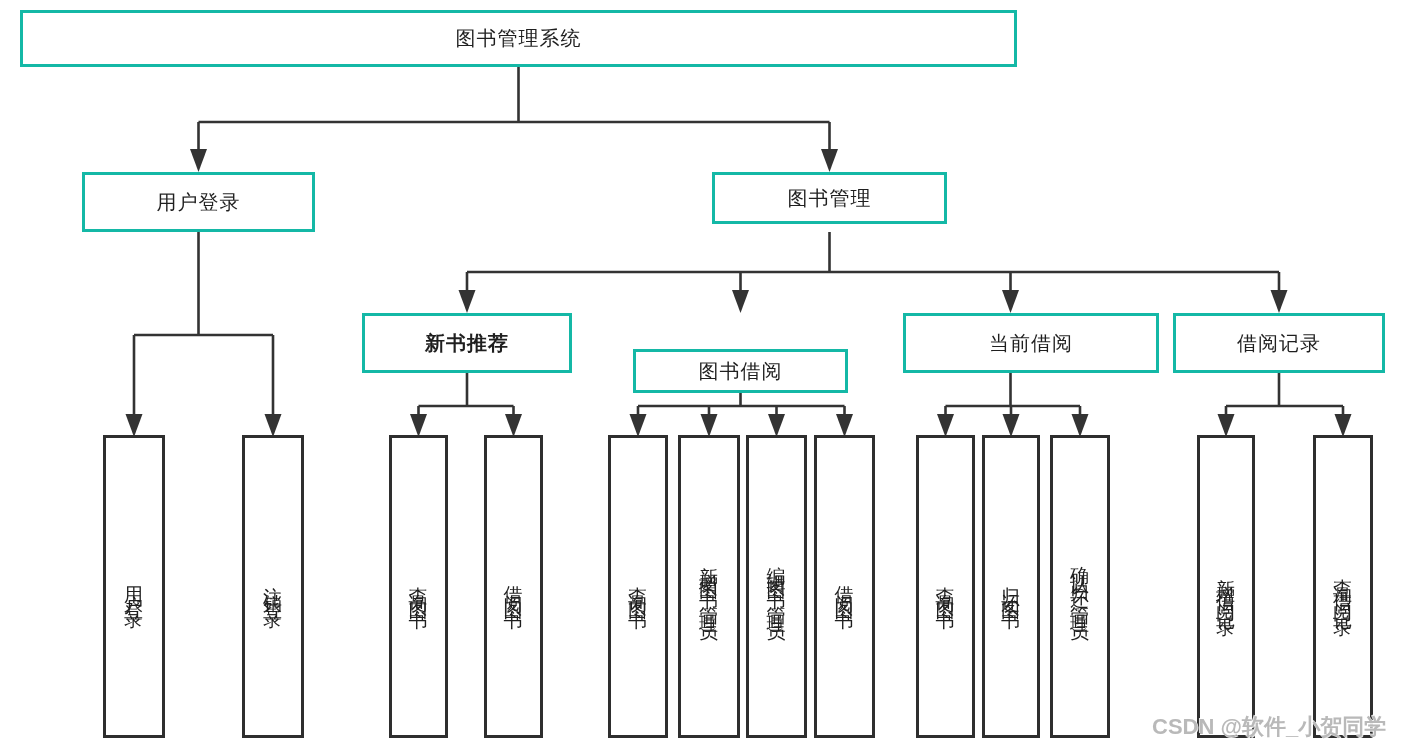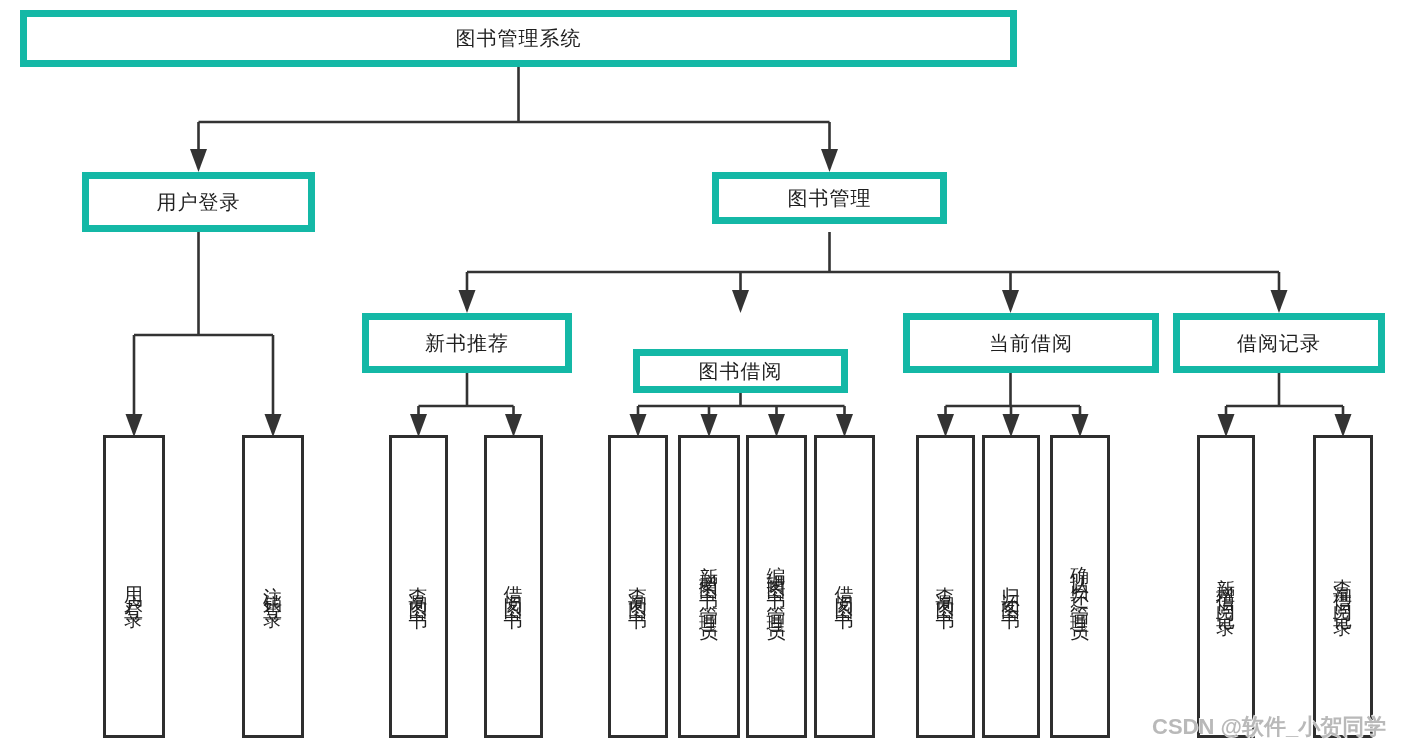--- a/index.html
+++ b/index.html
@@ -17,21 +17,21 @@
   }
   .connectors {
     position: absolute;
     left: 0; top: 0;
     width: 1405px; height: 747px;
     pointer-events: none;
   }
   .node {
     position: absolute;
     box-sizing: border-box;
-    border: 7px solid #14b8a6;
+    border: 3px solid #14b8a6;
     background: #ffffff;
     color: #1f1f1f;
     display: flex;
     align-items: center;
     justify-content: center;
     font-size: 20px;
     letter-spacing: 1px;
     white-space: nowrap;
     z-index: 2;
   }
@@ -111,21 +111,21 @@
       <polygon points="1226,437 1217.5,414 1234.5,414"></polygon>
       <polygon points="1343,437 1334.5,414 1351.5,414"></polygon>
     </g>
   </svg>
 
   <div class="node" style="left:20px; top:10px; width:997px; height:57px;">图书管理系统</div>
 
   <div class="node" style="left:82px; top:172px; width:233px; height:60px;">用户登录</div>
   <div class="node" style="left:712px; top:172px; width:235px; height:52px;">图书管理</div>
 
-  <div class="node" style="left:362px; top:313px; width:210px; height:60px;">新书推荐</div>
+  <div class="node" style="left:362px; top:313px; width:210px; height:60px;font-weight:bold;">新书推荐</div>
   <div class="node" style="left:633px; top:313px; width:215px; height:44px;margin-top:36px;">图书借阅</div>
   <div class="node" style="left:903px; top:313px; width:256px; height:60px;">当前借阅</div>
   <div class="node" style="left:1173px; top:313px; width:212px; height:60px;">借阅记录</div>
 
   <div class="leaf" style="left:103px; width:62px;">
     <span class="vtext">用户登录</span>
   </div>
   <div class="leaf" style="left:242px; width:62px;">
     <span class="vtext">注销登录</span>
   </div>

